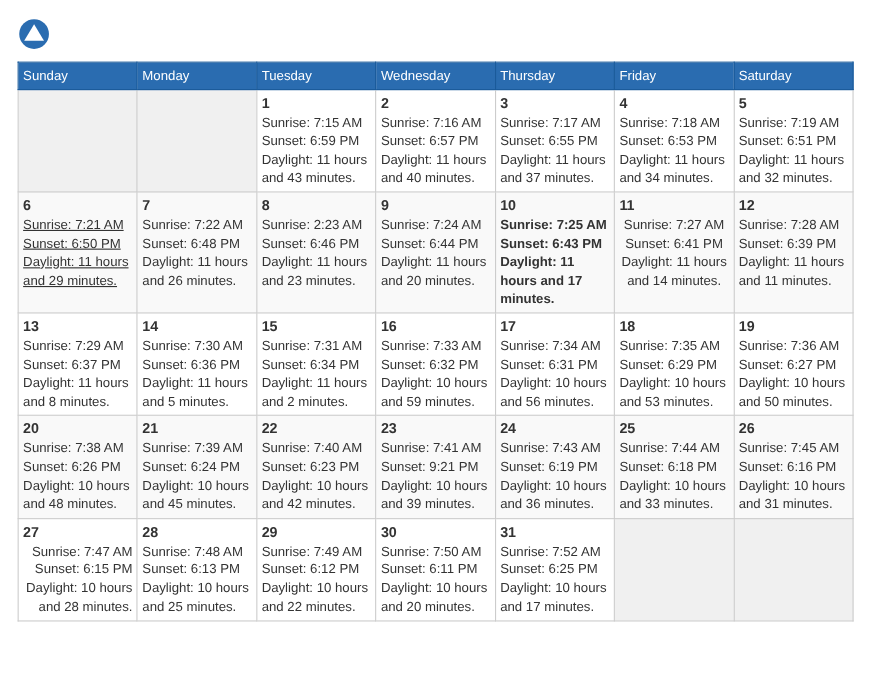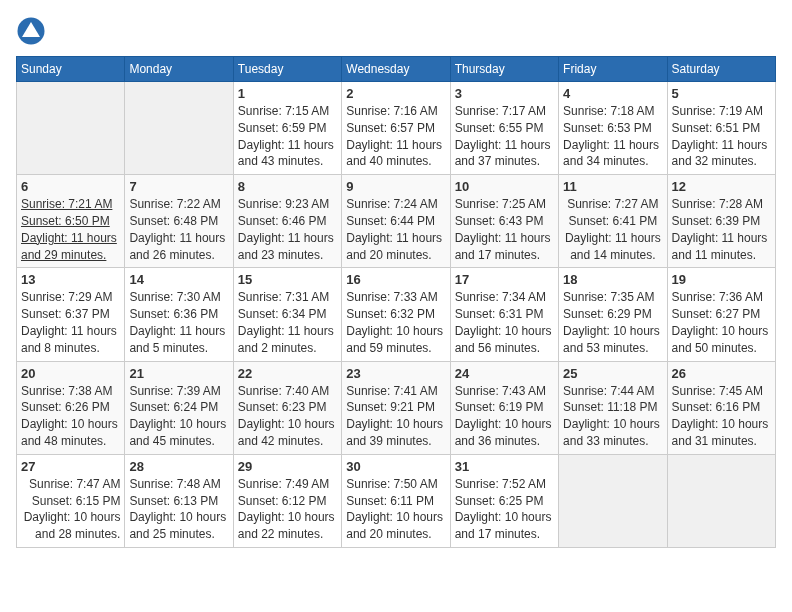--- a/index.html
+++ b/index.html
@@ -173,33 +173,33 @@
 Daylight: 11 hours and 29 minutes.</div>
         </td>
         <td>
           <span class="day-number">7</span>
           <div class="day-info" style="white-space: pre-line;">Sunrise: 7:22 AM
 Sunset: 6:48 PM
 Daylight: 11 hours and 26 minutes.</div>
         </td>
         <td>
           <span class="day-number">8</span>
-          <div class="day-info" style="white-space: pre-line;">Sunrise: 9:23 AM
+          <div class="day-info" style="white-space: pre-line;">Sunrise: 2:23 AM
 Sunset: 6:46 PM
 Daylight: 11 hours and 23 minutes.</div>
         </td>
         <td>
           <span class="day-number">9</span>
           <div class="day-info" style="white-space: pre-line;">Sunrise: 7:24 AM
 Sunset: 6:44 PM
 Daylight: 11 hours and 20 minutes.</div>
         </td>
         <td>
           <span class="day-number">10</span>
-          <div class="day-info" style="white-space: pre-line;">Sunrise: 7:25 AM
+          <div class="day-info" style="white-space: pre-line; font-weight: bold;">Sunrise: 7:25 AM
 Sunset: 6:43 PM
 Daylight: 11 hours and 17 minutes.</div>
         </td>
         <td>
           <span class="day-number">11</span>
           <div class="day-info" style="white-space: pre-line; text-align: center;">Sunrise: 7:27 AM
 Sunset: 6:41 PM
 Daylight: 11 hours and 14 minutes.</div>
         </td>
         <td>
@@ -280,21 +280,21 @@
         </td>
         <td>
           <span class="day-number">24</span>
           <div class="day-info" style="white-space: pre-line;">Sunrise: 7:43 AM
 Sunset: 6:19 PM
 Daylight: 10 hours and 36 minutes.</div>
         </td>
         <td>
           <span class="day-number">25</span>
           <div class="day-info" style="white-space: pre-line;">Sunrise: 7:44 AM
-Sunset: 11:18 PM
+Sunset: 6:18 PM
 Daylight: 10 hours and 33 minutes.</div>
         </td>
         <td>
           <span class="day-number">26</span>
           <div class="day-info" style="white-space: pre-line;">Sunrise: 7:45 AM
 Sunset: 6:16 PM
 Daylight: 10 hours and 31 minutes.</div>
         </td>
       </tr>
       <tr>

